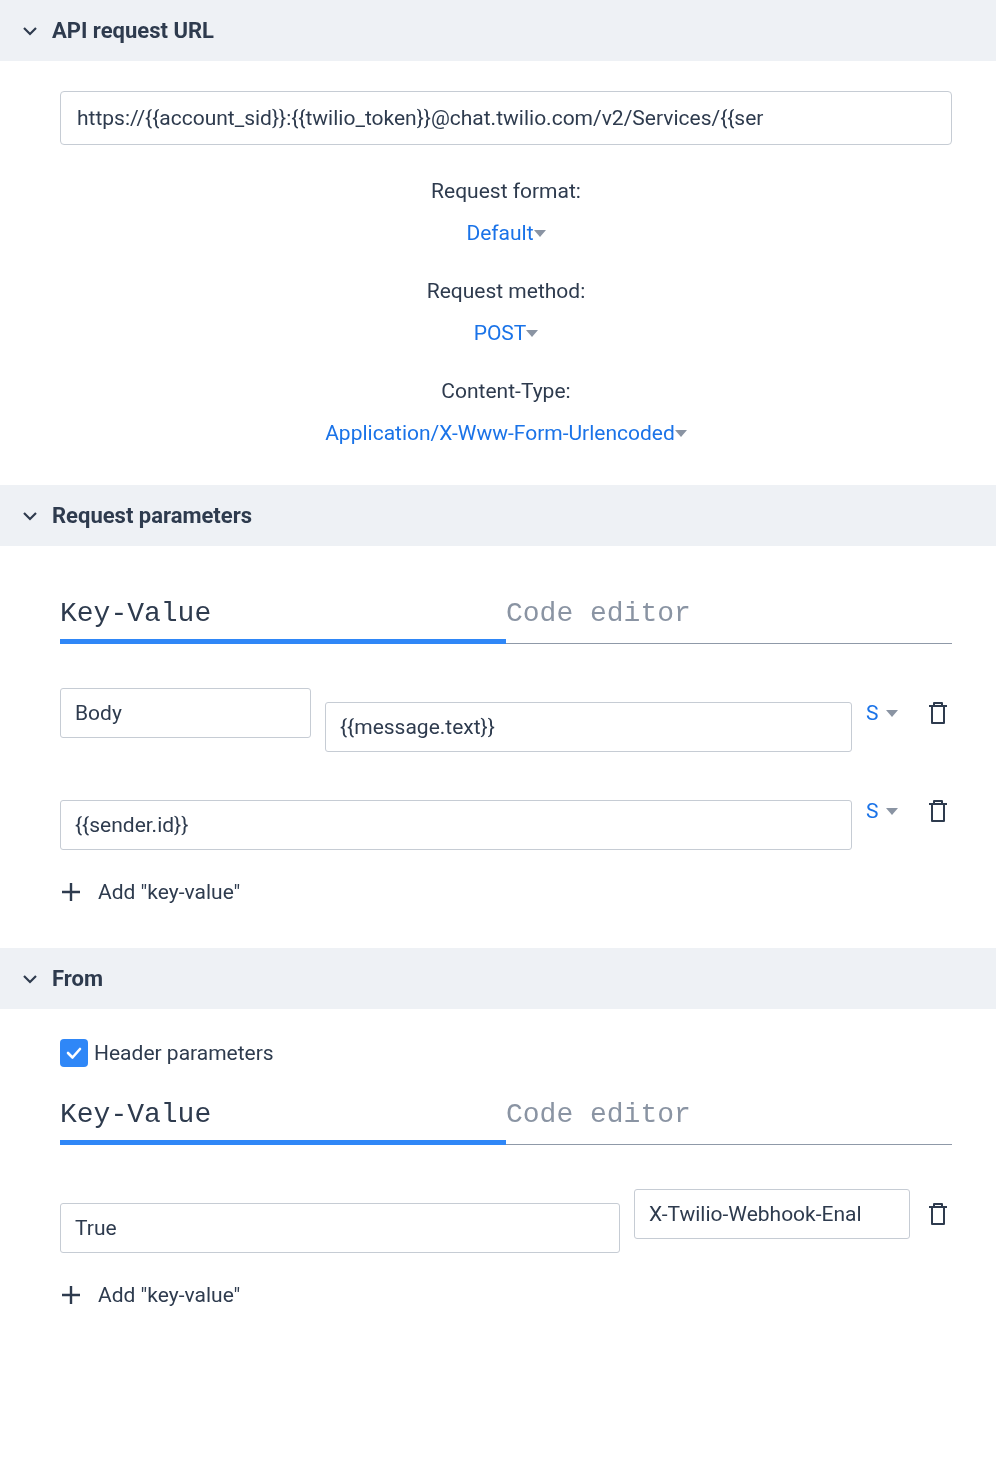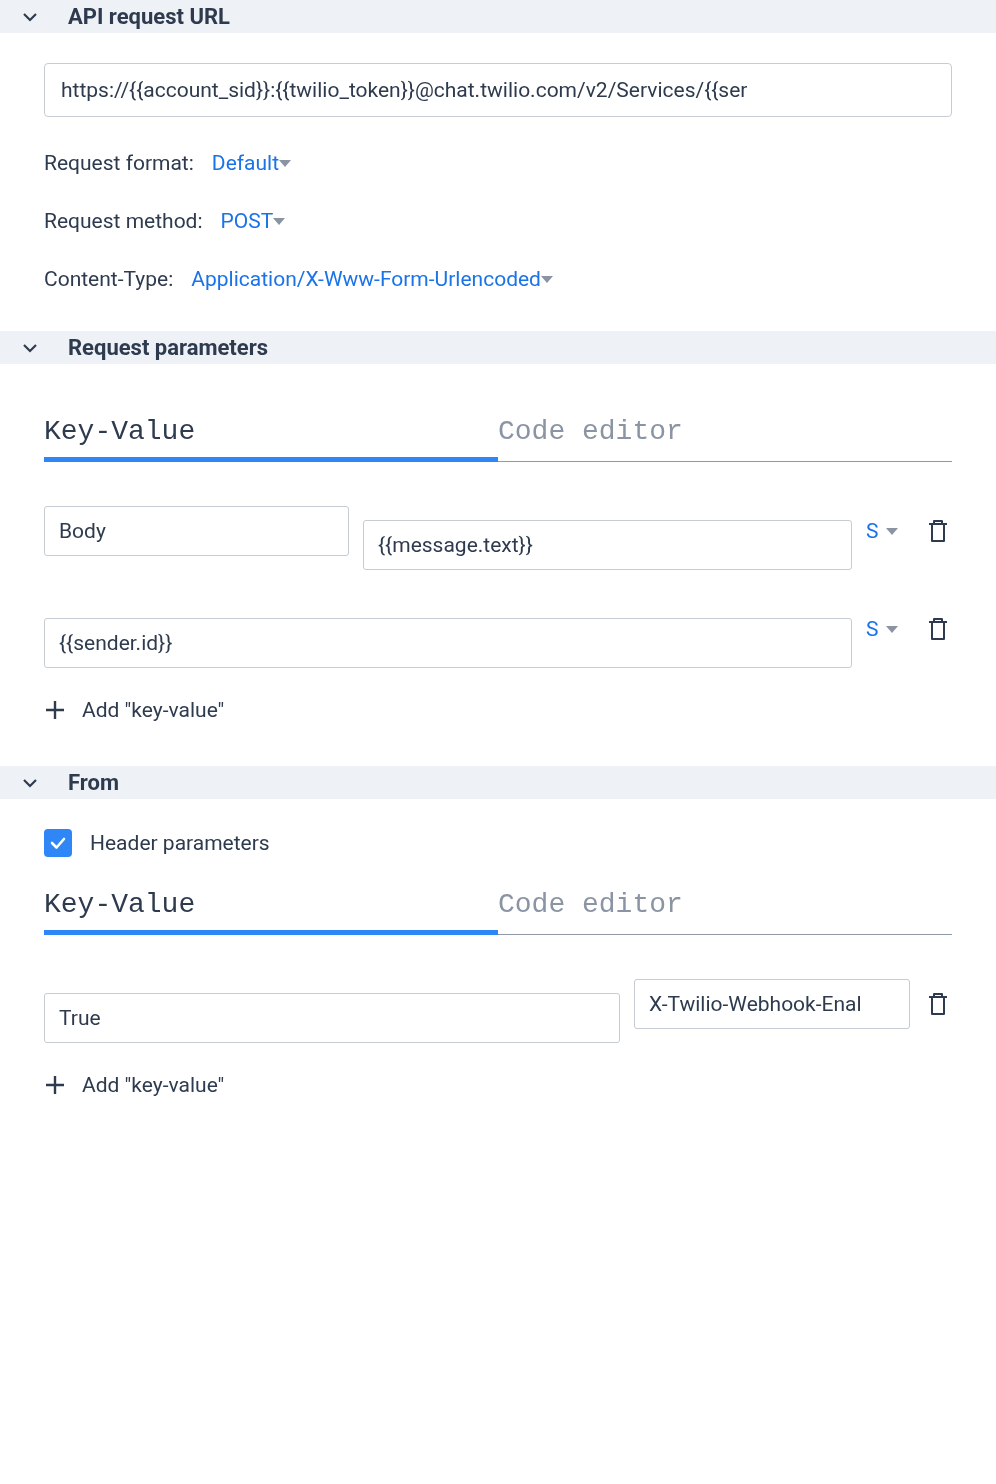--- a/index.html
+++ b/index.html
@@ -7,56 +7,57 @@
     font-family: -apple-system, BlinkMacSystemFont, "Segoe UI", Roboto, Helvetica, Arial, sans-serif;
     background: #ffffff;
     color: #2e3b4e;
     font-size: 21px;
     width: 996px;
   }
   .section-header {
     background: #eef1f5;
     display: flex;
     align-items: center;
-    padding: 4px 22px;
-    gap: 30px;
+    padding: 18px 22px;
+    gap: 14px;
     cursor: pointer;
   }
   .section-header .chevron {
     width: 16px;
     height: 16px;
     display: inline-flex;
     align-items: center;
     justify-content: center;
   }
   .section-title {
     font-weight: 700;
     font-size: 22px;
     color: #2e3b4e;
   }
   .section-body {
-    padding: 30px 44px 40px 44px;
+    padding: 30px 44px 40px 60px;
     background: #ffffff;
   }
   .url-input {
     width: 100%;
     border: 1px solid #c6ccd4;
     border-radius: 4px;
     padding: 14px 16px;
     font-size: 21px;
     font-family: inherit;
     color: #2e3b4e;
     white-space: nowrap;
     overflow: hidden;
   }
   .field-row {
     display: flex;
     align-items: center;
     gap: 18px;
     margin-top: 34px;
+    flex-direction: column;
   }
   .field-label {
     color: #2e3b4e;
     font-size: 21px;
   }
   .select-link {
     color: #1a73e8;
     font-size: 21px;
     display: inline-flex;
     align-items: center;
@@ -103,21 +104,21 @@
   .kv-input {
     border: 1px solid #c6ccd4;
     border-radius: 3px;
     padding: 12px 14px;
     font-size: 21px;
     font-family: inherit;
     color: #2e3b4e;
     white-space: nowrap;
     overflow: hidden;
   }
-  .kv-key { width: 305px; flex-shrink: 0; }
+  .kv-key { width: 251px; flex-shrink: 0; }
   .kv-val { flex: 1; min-width: 0; margin-top: 28px; }
   .type-sel {
     color: #1a73e8;
     display: inline-flex;
     align-items: center;
     gap: 8px;
     cursor: pointer;
     font-size: 21px;
     width: 44px;
     flex-shrink: 0;
@@ -136,21 +137,21 @@
     margin-top: 30px;
     cursor: pointer;
     color: #2e3b4e;
     font-size: 21px;
   }
   .plus-ico {
     width: 22px; height: 22px;
     display:inline-flex; align-items:center; justify-content:center;
   }
   .check-row {
-    display:flex; align-items:center; gap:18px;
+    display:flex; align-items:center; gap:6px;
     margin-bottom: 20px;
   }
   .checkbox {
     width: 28px; height: 28px;
     background: #2f87f7;
     border-radius: 4px;
     display:inline-flex; align-items:center; justify-content:center;
     cursor:pointer;
   }
   .spacer-before-tabs { height: 6px; }

